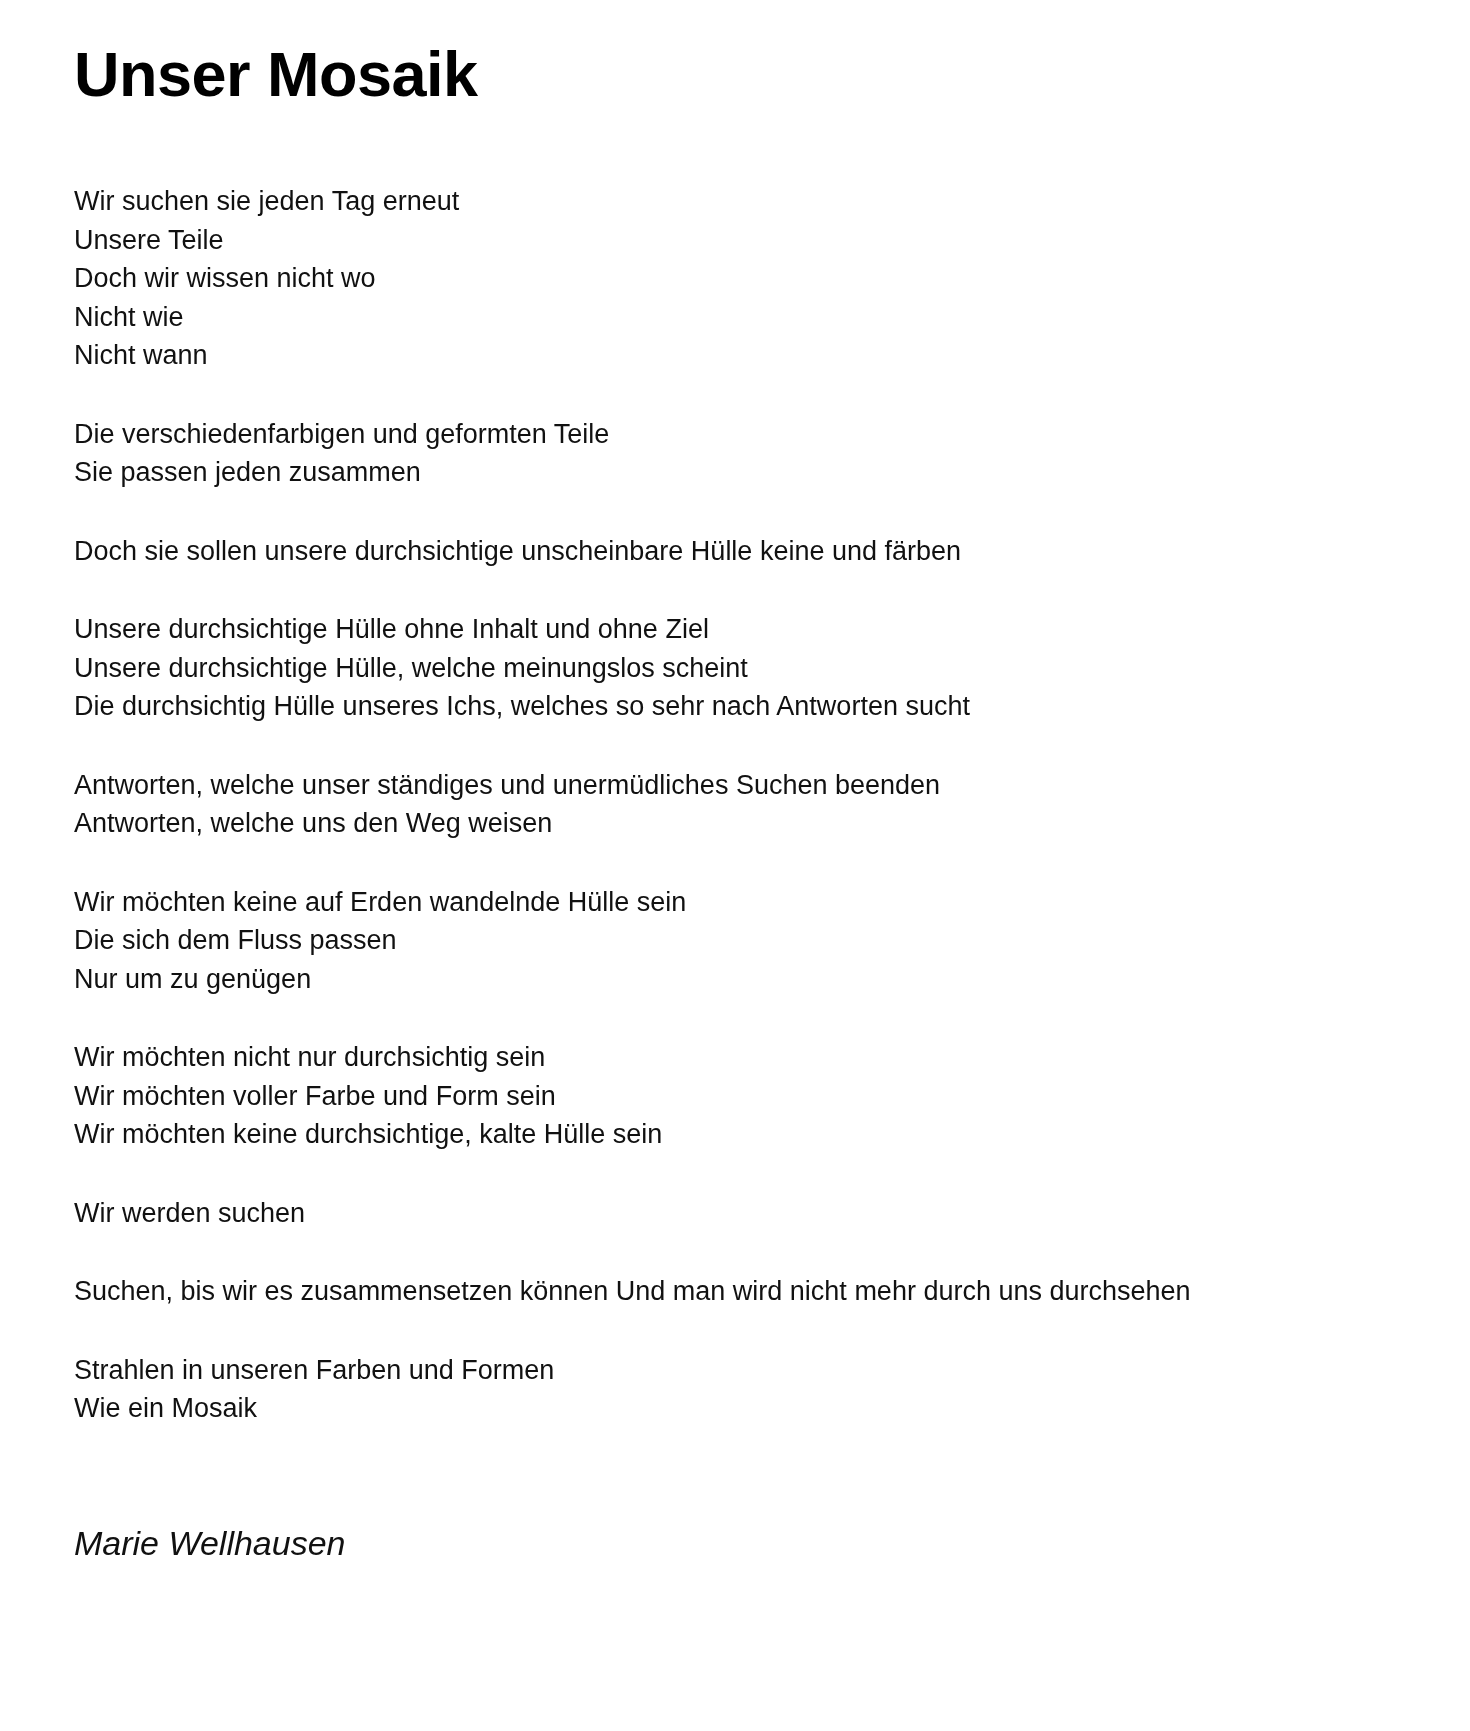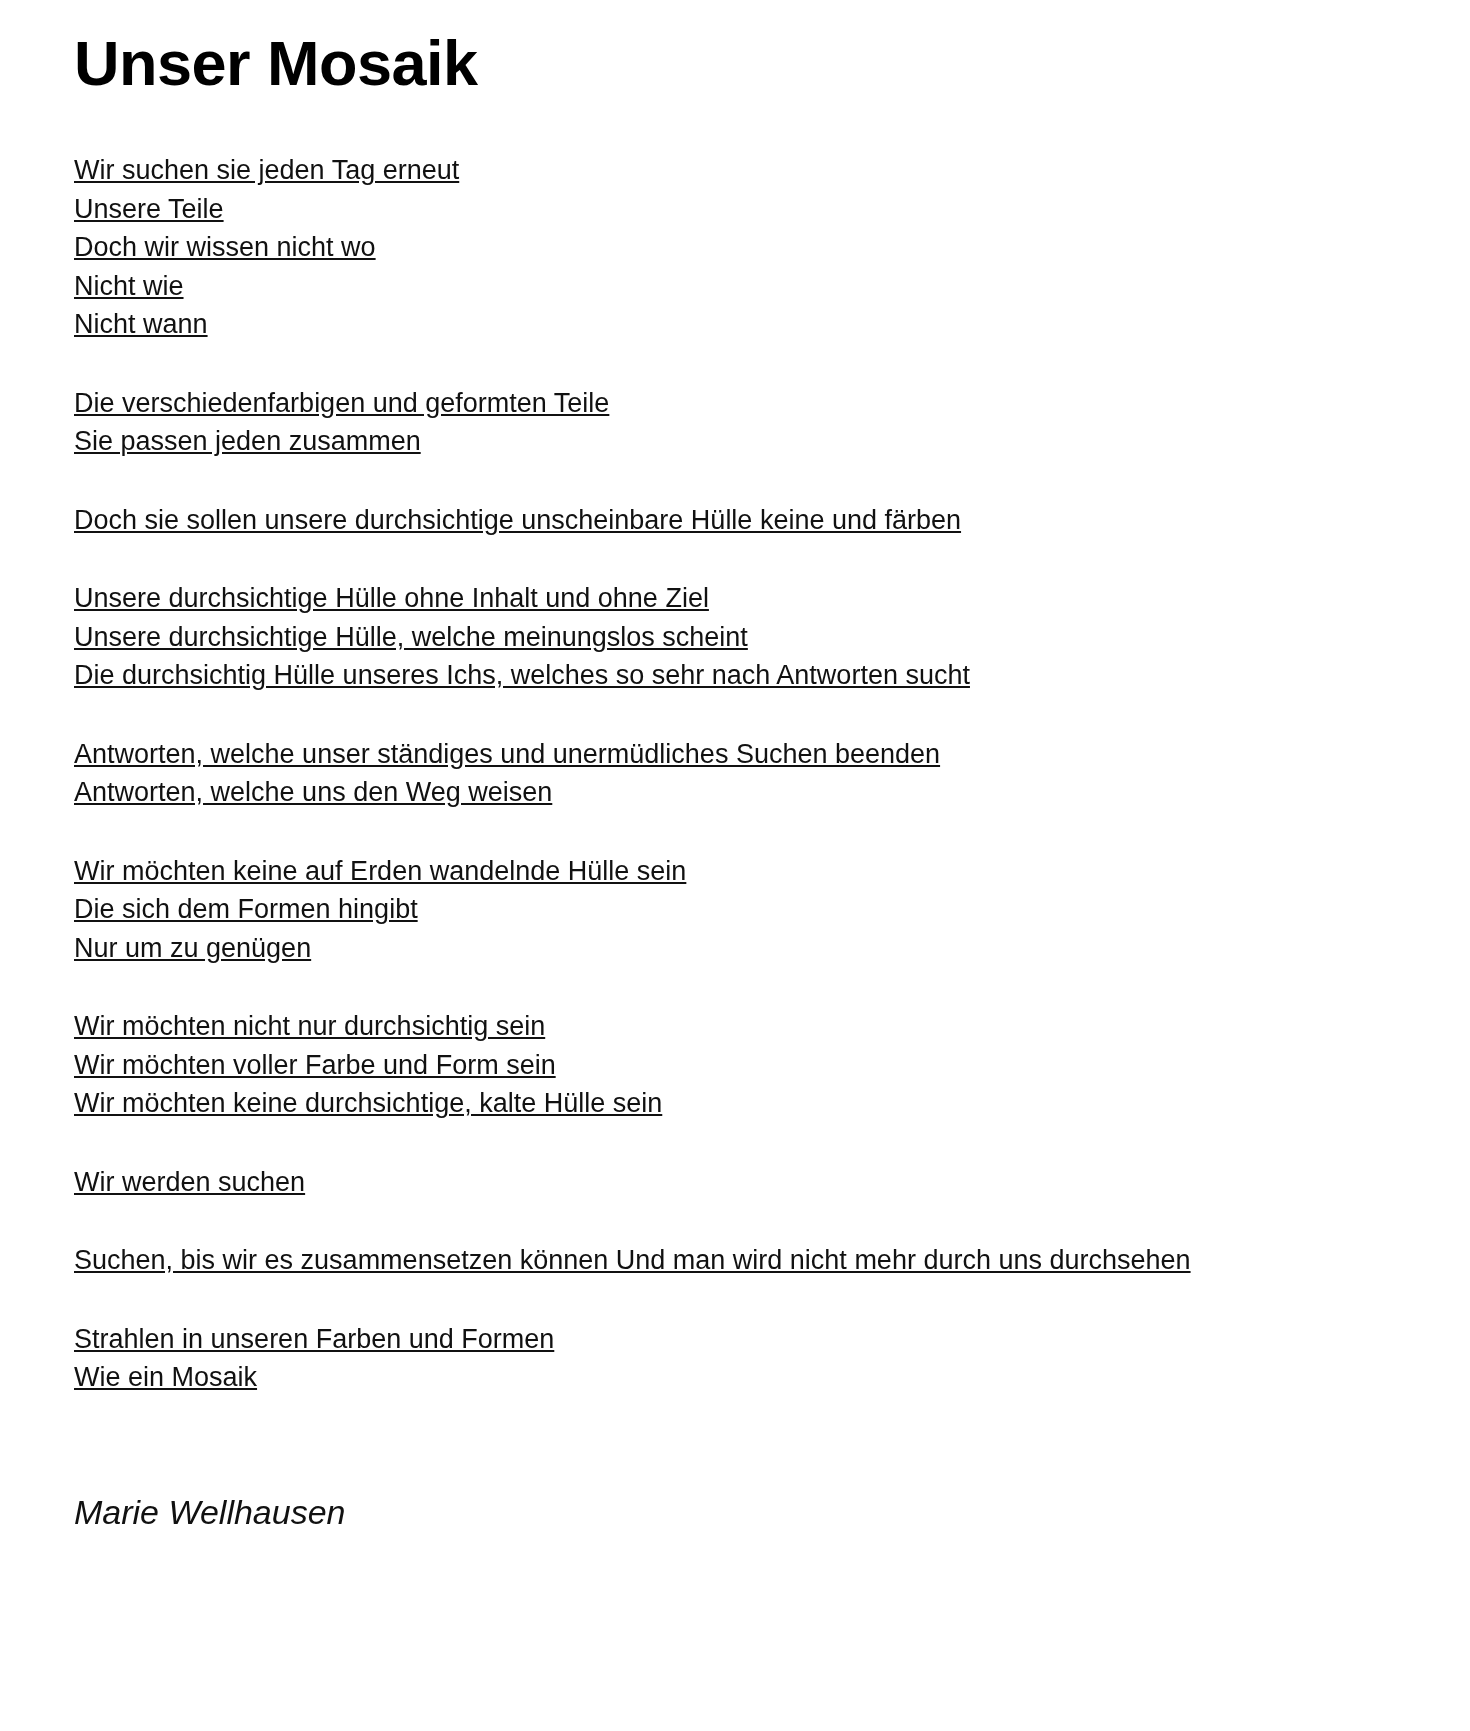--- a/index.html
+++ b/index.html
@@ -11,35 +11,34 @@
     width: 1470px;
     min-height: 1731px;
     font-family: "Liberation Sans", sans-serif;
     color: #111111;
     -webkit-font-smoothing: antialiased;
   }
   .page {
     box-sizing: border-box;
     width: 1470px;
     min-height: 1731px;
-    padding: 19px 70px 40px 74px;
+    padding: 30px 70px 40px 74px;
     background: #ffffff;
   }
   .poem-title {
     font-size: 63px;
     font-weight: 700;
     letter-spacing: -0.5px;
     line-height: 1.15;
     margin: 0 0 0 0;
     padding-top: 8px;
     color: #000000;
   }
   .poem-body {
-    margin-top: 52px;
-    text-decoration: underline;
+    margin-top: 72px;
   }
   .stanza {
     margin: 0 0 40px 0;
   }
   .stanza:last-of-type {
     margin-bottom: 0;
   }
   .line {
     font-size: 27px;
     line-height: 38.5px;
@@ -78,21 +77,21 @@
         <div class="line">Unsere durchsichtige Hülle ohne Inhalt und ohne Ziel</div>
         <div class="line">Unsere durchsichtige Hülle, welche meinungslos scheint</div>
         <div class="line">Die durchsichtig Hülle unseres Ichs, welches so sehr nach Antworten sucht</div>
       </div>
       <div class="stanza">
         <div class="line">Antworten, welche unser ständiges und unermüdliches Suchen beenden</div>
         <div class="line">Antworten, welche uns den Weg weisen</div>
       </div>
       <div class="stanza">
         <div class="line">Wir möchten keine auf Erden wandelnde Hülle sein</div>
-        <div class="line">Die sich dem Formen hingibt</div>
+        <div class="line">Die sich dem Fluss passen</div>
         <div class="line">Nur um zu genügen</div>
       </div>
       <div class="stanza">
         <div class="line">Wir möchten nicht nur durchsichtig sein</div>
         <div class="line">Wir möchten voller Farbe und Form sein</div>
         <div class="line">Wir möchten keine durchsichtige, kalte Hülle sein</div>
       </div>
       <div class="stanza">
         <div class="line">Wir werden suchen</div>
       </div>

